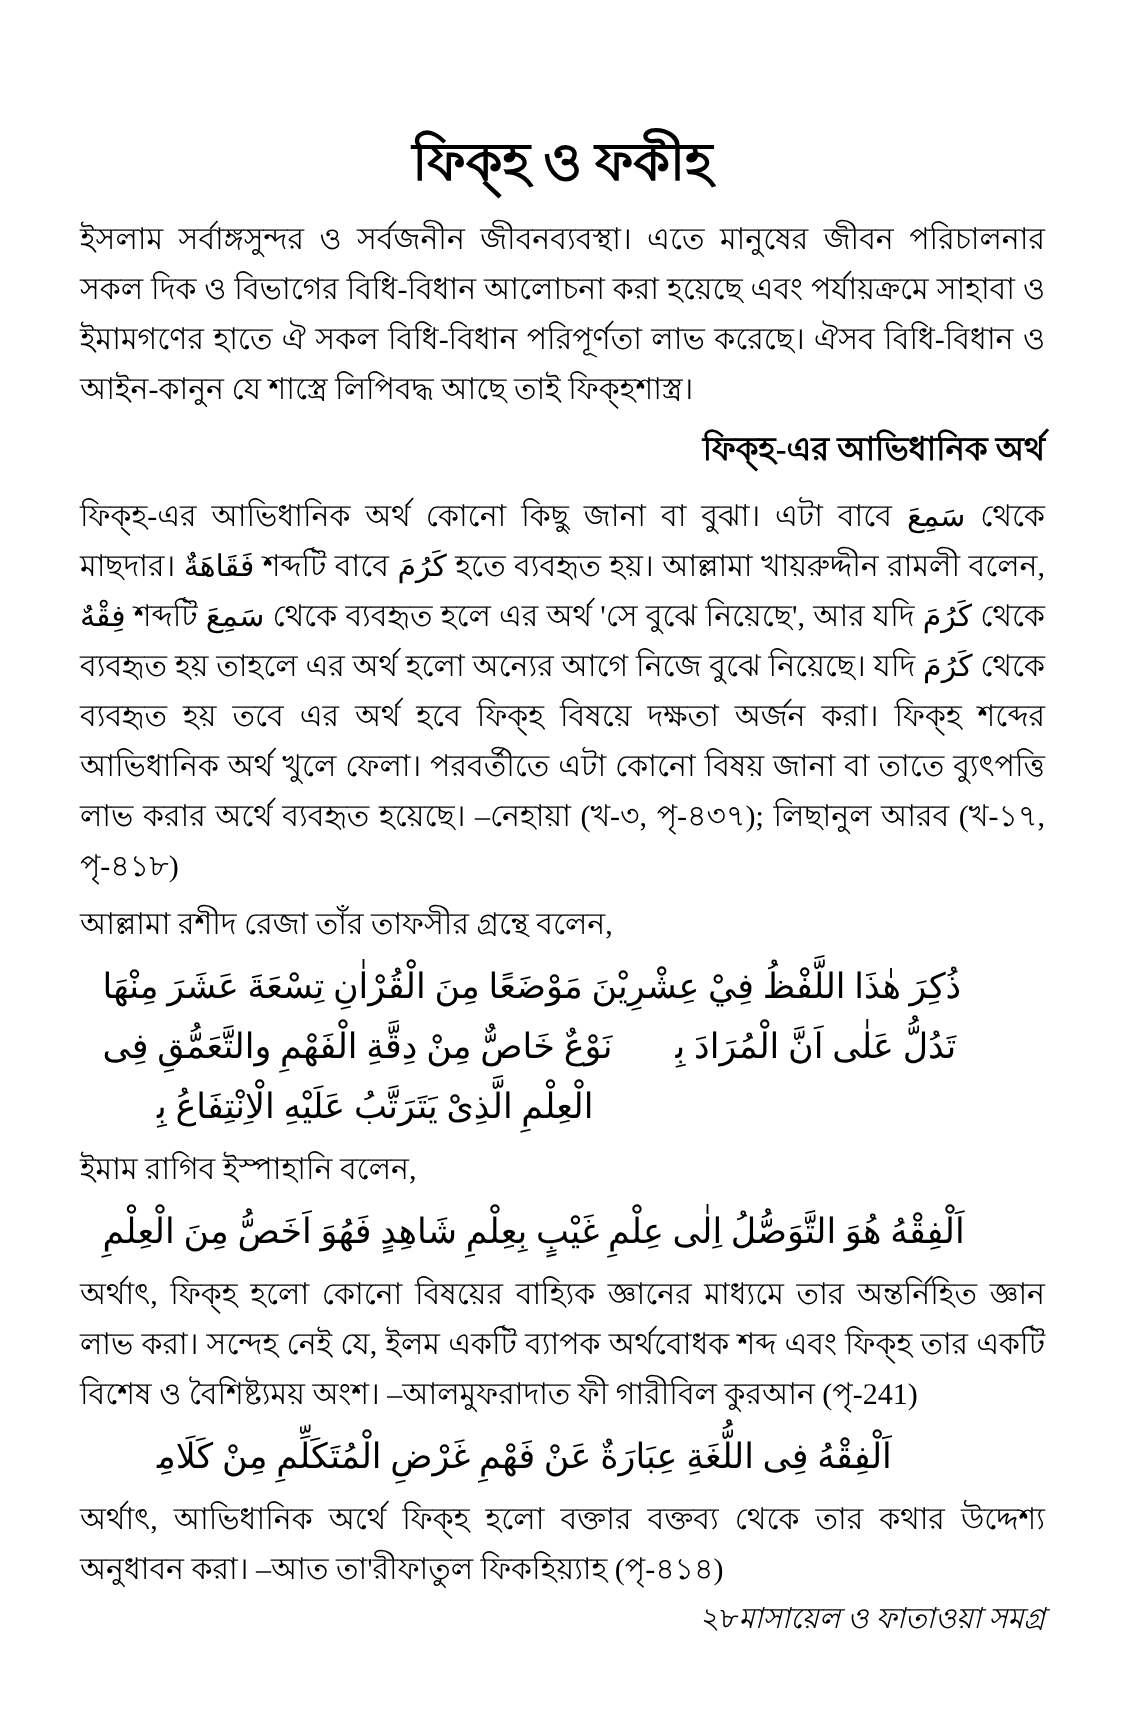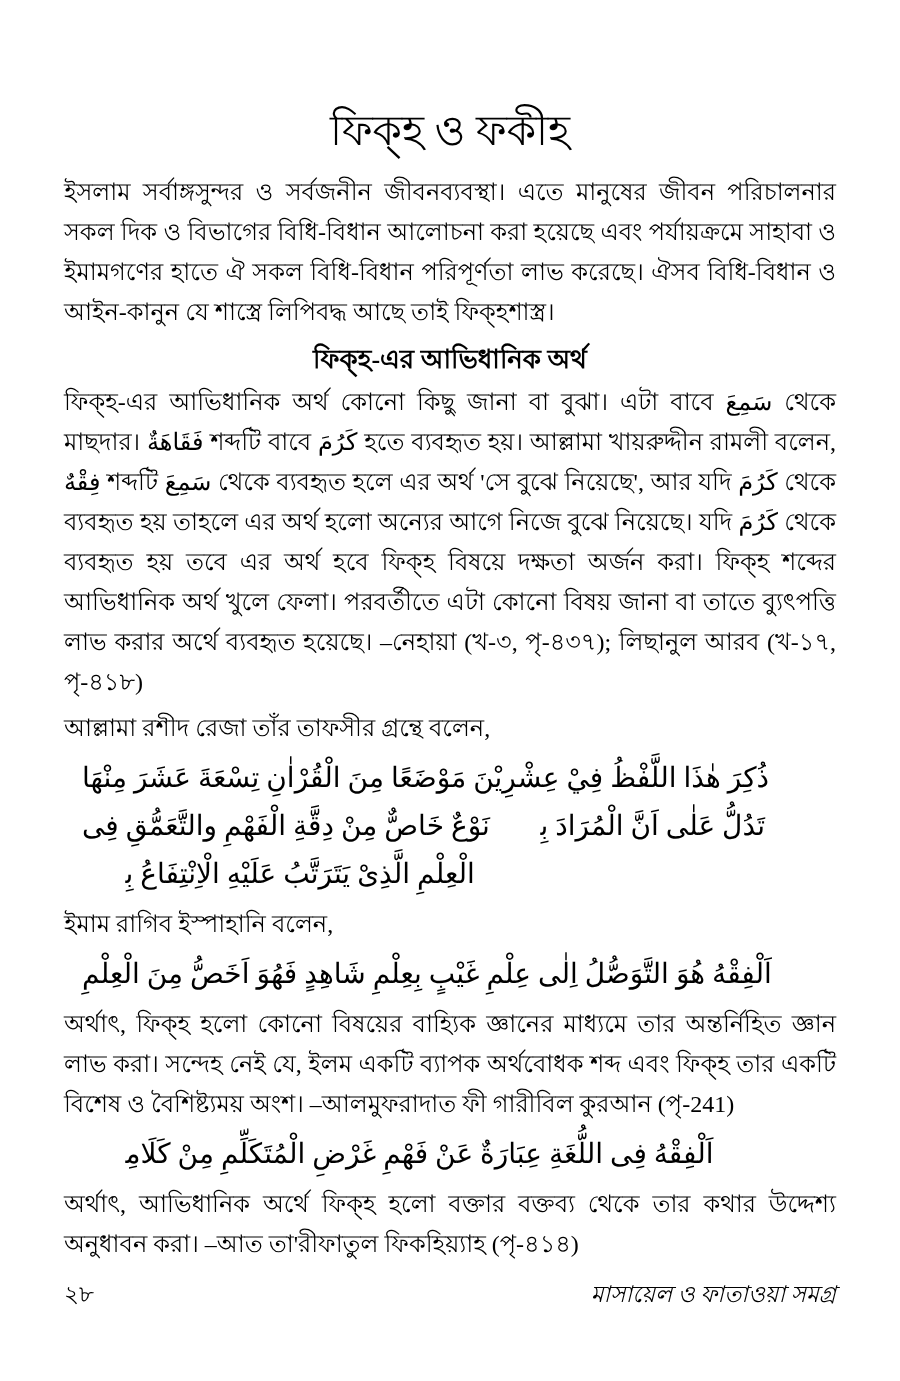--- a/index.html
+++ b/index.html
@@ -16,56 +16,56 @@
     color: #000000;
     box-sizing: border-box;
     padding: 106px 64px 0 64px;
     font-family: "Liberation Serif", "DejaVu Serif", serif;
     overflow: hidden;
   }
   .page-title {
     margin: 0 0 16px 0;
     text-align: center;
     font-size: 42px;
-    font-weight: 400;
+    font-weight: 700;
     line-height: 1.2;
   }
   .body-text {
     margin: 0;
     font-size: 24px;
     line-height: 40px;
     text-align: justify;
     text-justify: inter-word;
   }
   .section-heading {
-    margin: 10px 0 4px 0;
+    margin: 10px 0 16px 0;
     font-size: 26px;
     font-weight: 700;
     line-height: 36px;
-    text-align: center;
+    text-align: right;
   }
   .speaker-line {
     margin-top: 6px;
     text-align: left;
   }
   .arabic-quote {
     direction: rtl;
     unicode-bidi: isolate;
     text-align: left;
     font-size: 28px;
     line-height: 48px;
     margin: 6px 18px;
   }
   .footer {
     position: absolute;
     left: 64px;
     right: 64px;
     top: 1276px;
     display: flex;
-    justify-content: space-between;
+    justify-content: flex-end;
     align-items: baseline;
     font-size: 23px;
   }
   .footer .book-title {
     font-style: italic;
   }
 </style>
 </head>
 <body>
 

